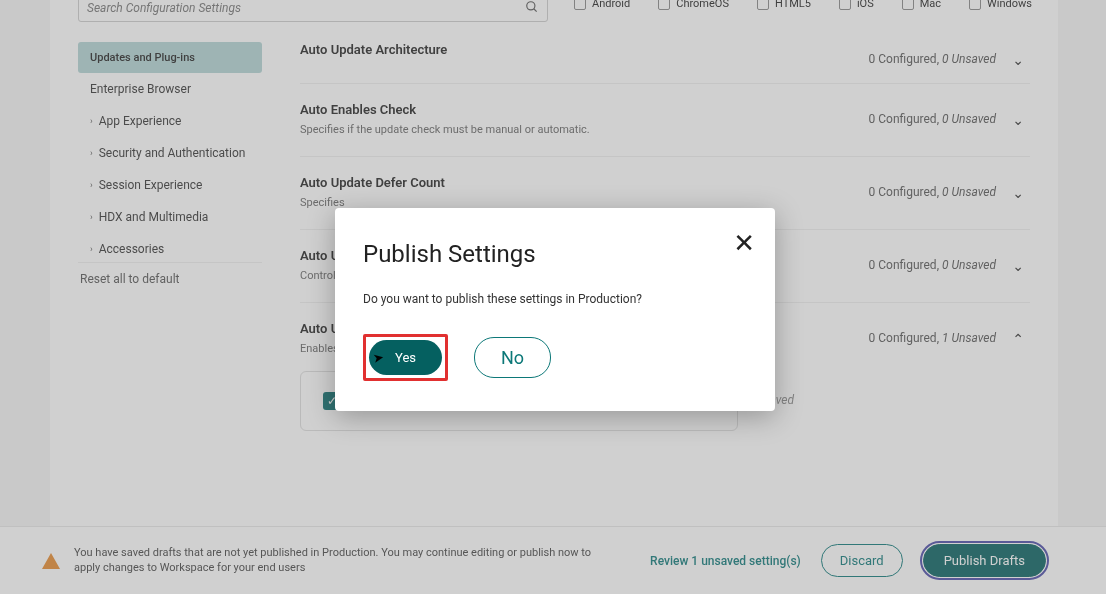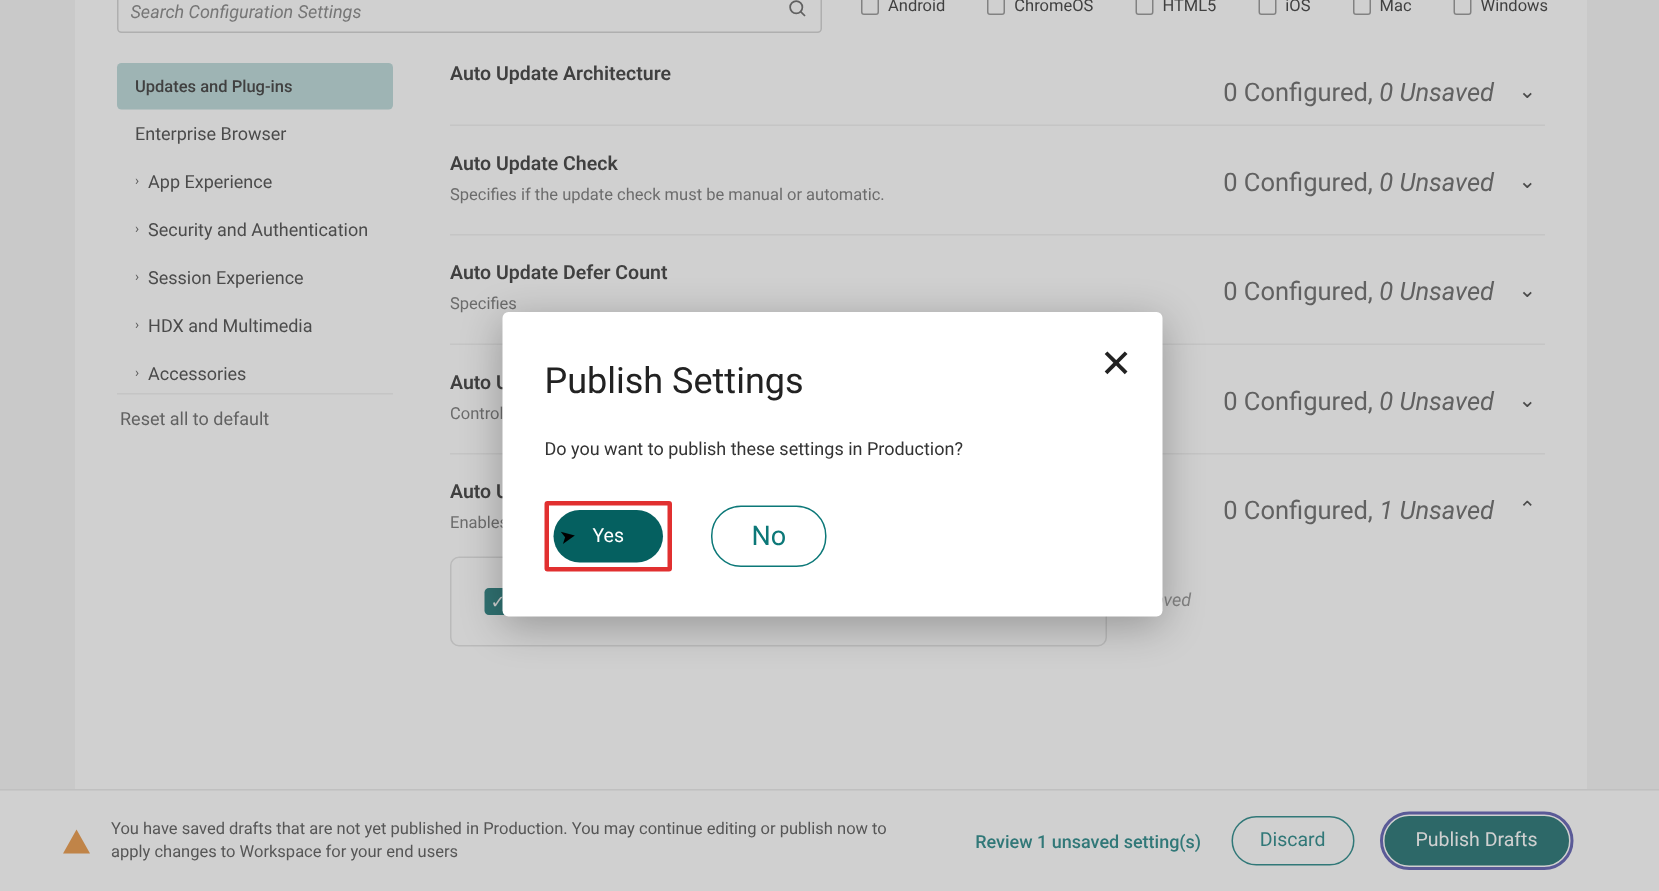--- a/index.html
+++ b/index.html
@@ -137,21 +137,21 @@
       margin-bottom: 6px;
     }
     .setting-desc {
       font-size: 11px;
       color: #666;
     }
     .config-status {
       position: absolute;
       right: 34px;
       top: 10px;
-      font-size: 17px;
+      font-size: 12px;
       color: #555;
     }
     .config-status i { font-style: italic; }
     .expand-icon {
       position: absolute;
       right: 6px;
       top: 10px;
       font-size: 14px;
       color: #333;
     }
@@ -428,21 +428,21 @@
 <div class="reset-link">Reset all to default</div>
 
 <div class="content">
   <div class="setting-block">
     <div class="setting-title">Auto Update Architecture</div>
     <div class="config-status"><span>0 Configured,</span> <i>0 Unsaved</i></div>
     <div class="expand-icon">⌄</div>
   </div>
 
   <div class="setting-block">
-    <div class="setting-title">Auto Update Check</div>
+    <div class="setting-title">Auto Enables Check</div>
     <div class="setting-desc">Specifies if the update check must be manual or automatic.</div>
     <div class="config-status"><span>0 Configured,</span> <i>0 Unsaved</i></div>
     <div class="expand-icon">⌄</div>
   </div>
 
   <div class="setting-block">
     <div class="setting-title">Auto Update Defer Count</div>
     <div class="setting-desc">Specifies</div>
     <div class="config-status"><span>0 Configured,</span> <i>0 Unsaved</i></div>
     <div class="expand-icon">⌄</div>

